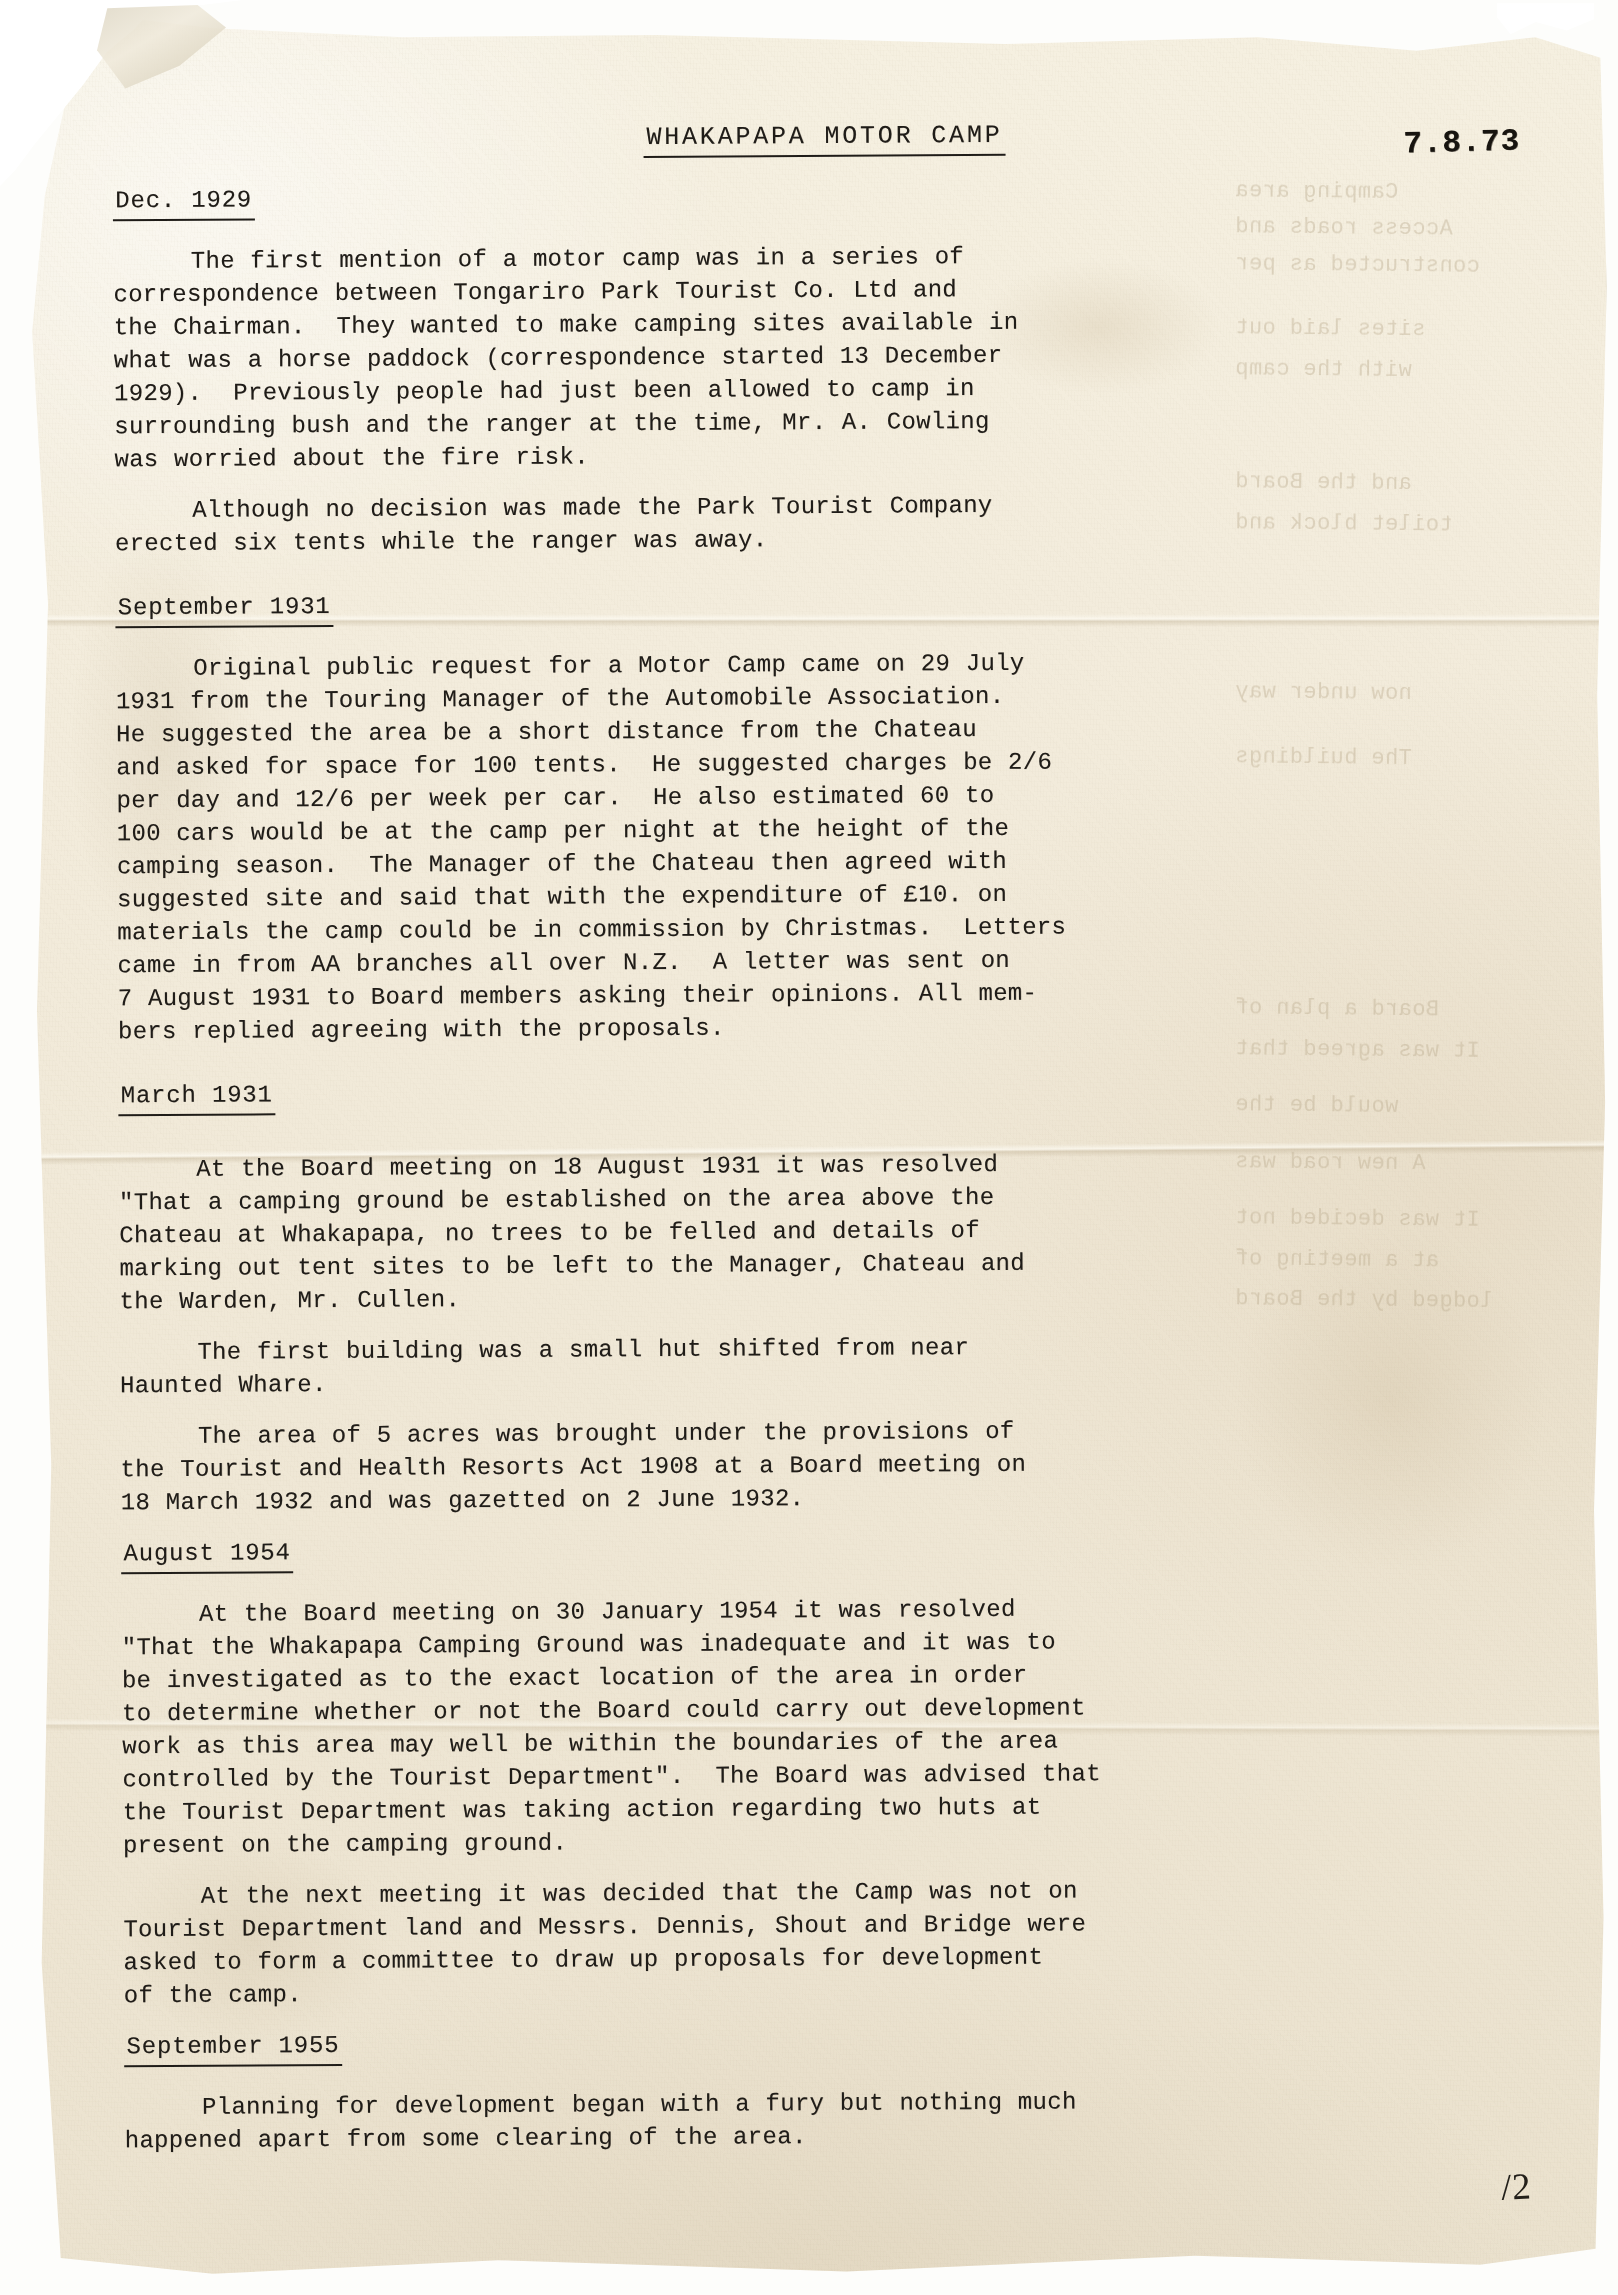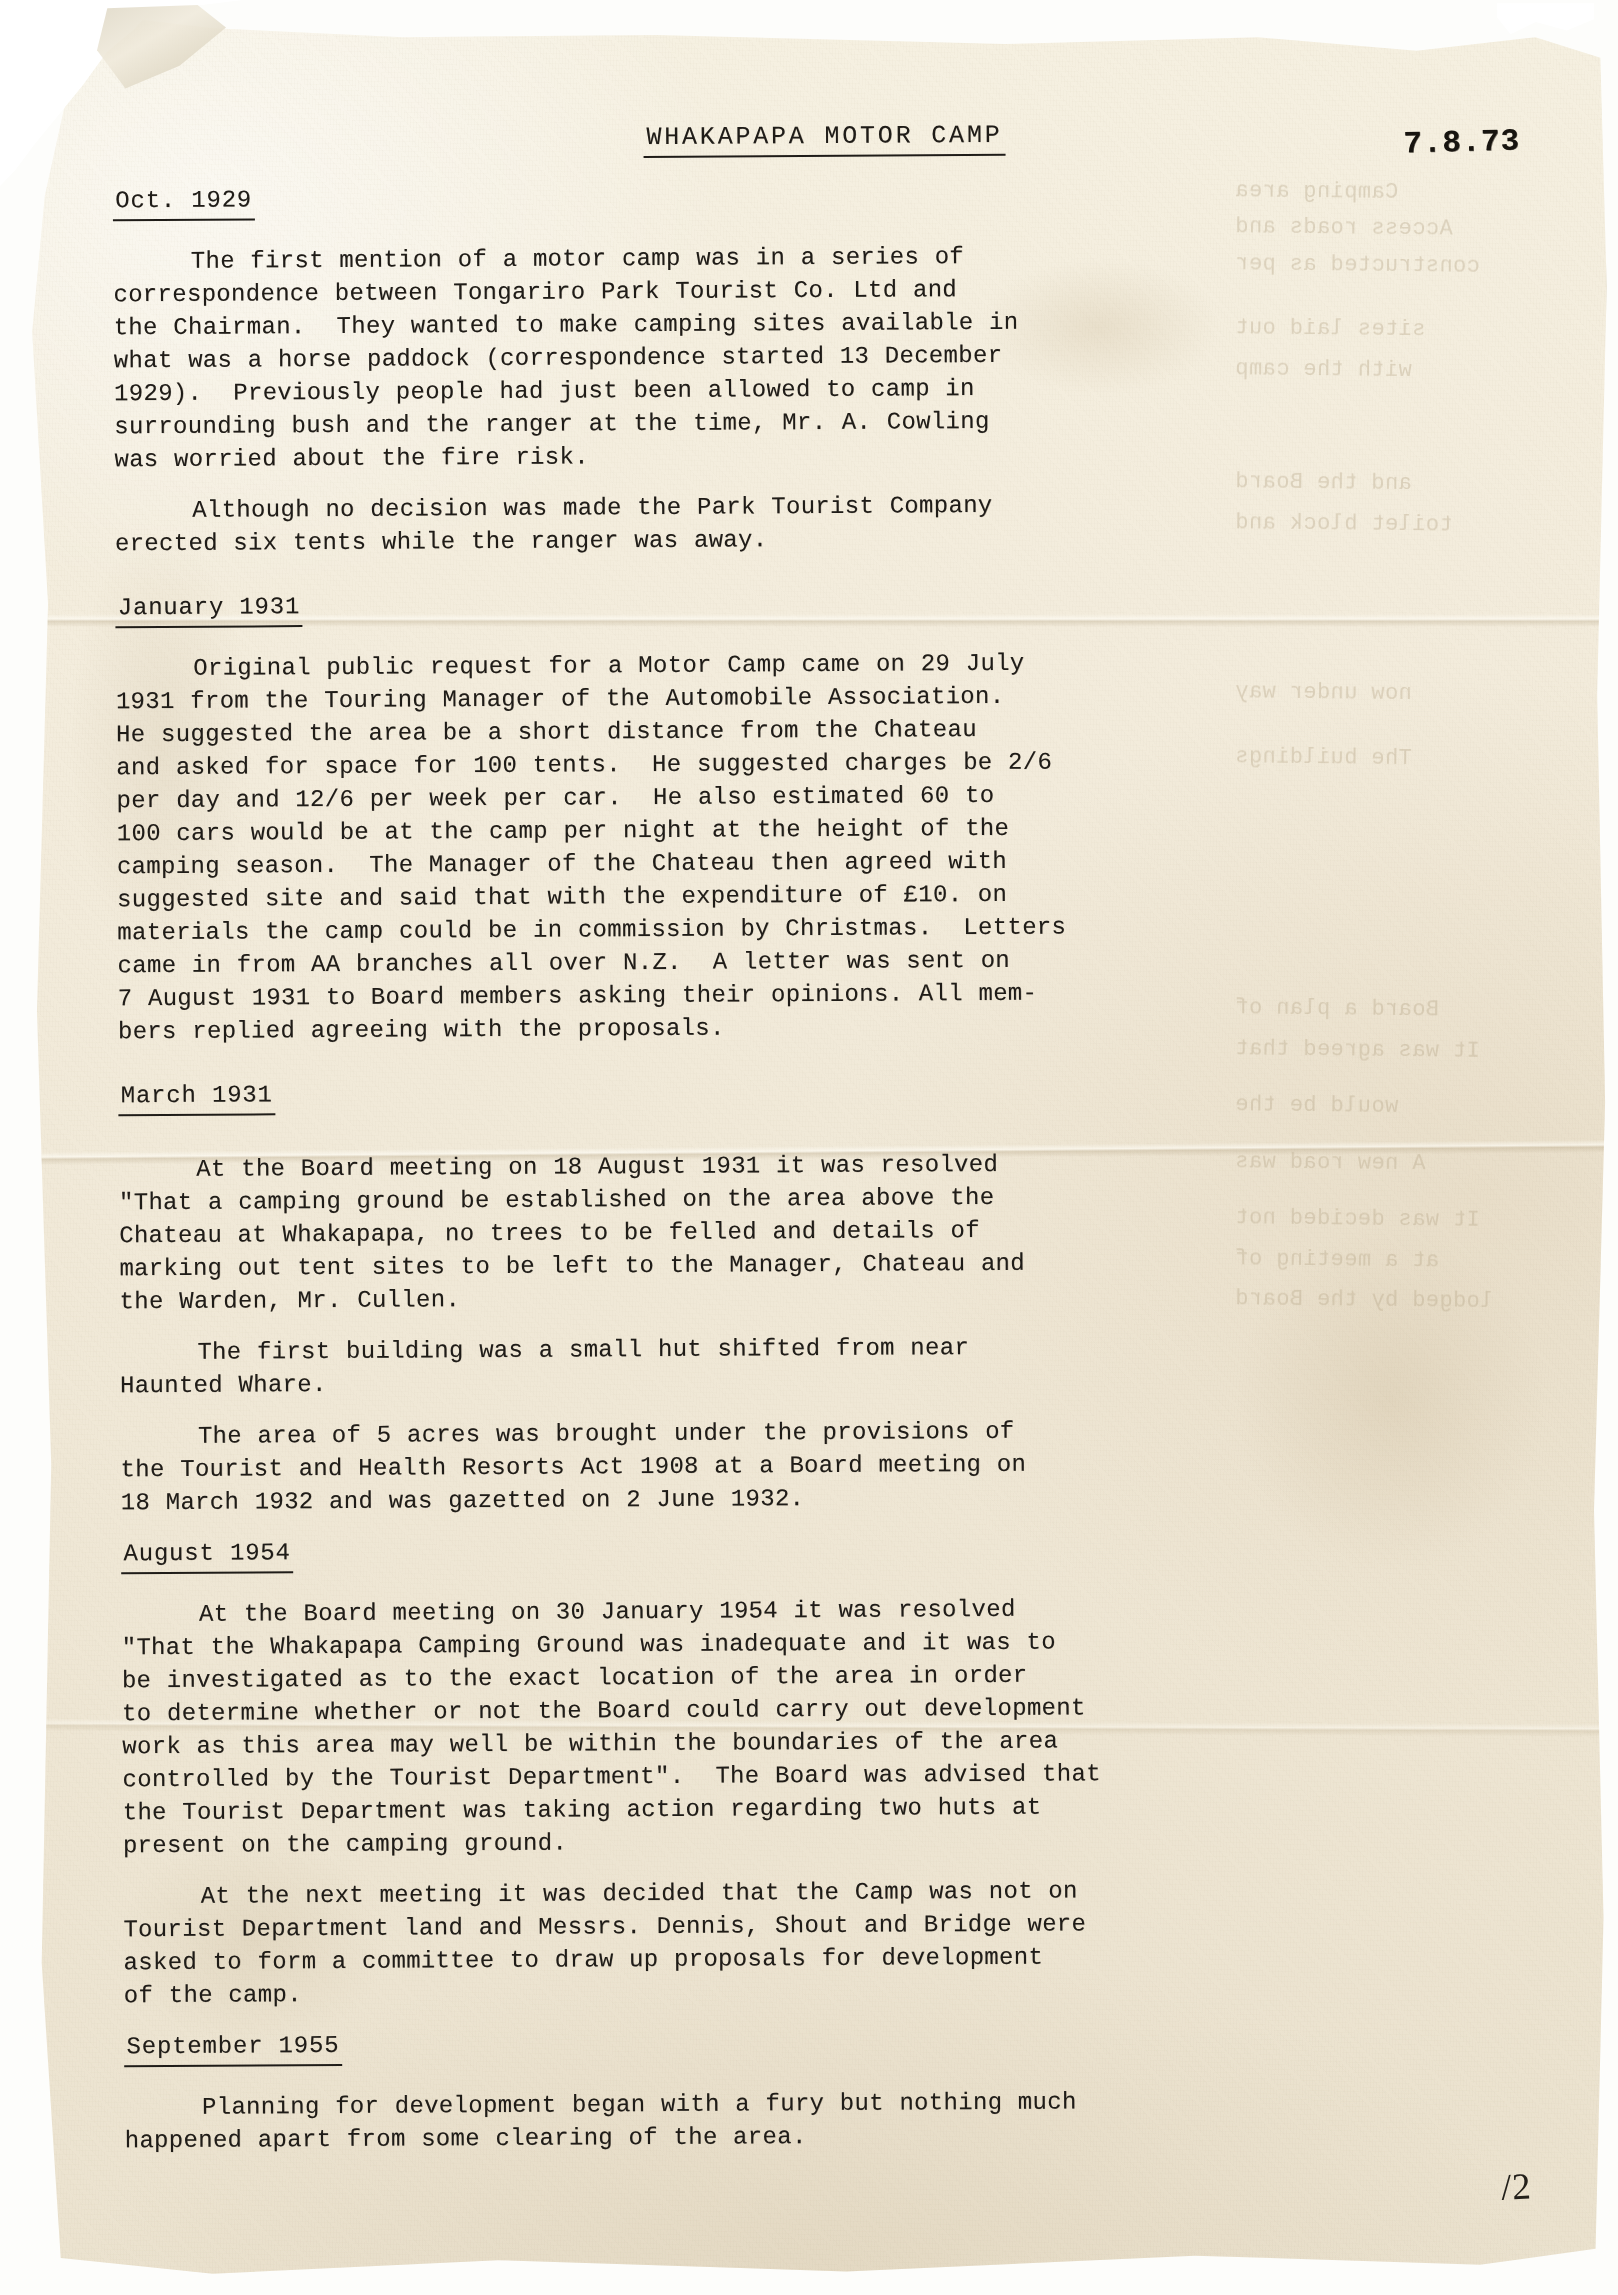--- a/index.html
+++ b/index.html
@@ -248,38 +248,38 @@
     <div class="title-row">
       <div class="title-center">
         <span class="title-wrap">WHAKAPAPA MOTOR CAMP</span>
       </div>
       <span class="datestamp">7.8.73</span>
     </div>
 
     <div class="gap-sm"></div>
 
     <div class="sec-head-row">
-      <span class="sec-head">Oct. 1929</span>
+      <span class="sec-head">Dec. 1929</span>
     </div>
     <div class="gap-sm"></div>
     <p class="para">     The first mention of a motor camp was in a series of
 correspondence between Tongariro Park Tourist Co. Ltd and
 the Chairman.  They wanted to make camping sites available in
 what was a horse paddock (correspondence started 13 December
 1929).  Previously people had just been allowed to camp in
 surrounding bush and the ranger at the time, Mr. A. Cowling
 was worried about the fire risk.</p>
     <div class="gap-sm"></div>
     <p class="para">     Although no decision was made the Park Tourist Company
 erected six tents while the ranger was away.</p>
 
     <div class="gap-md"></div>
 
     <div class="sec-head-row">
-      <span class="sec-head">January 1931</span>
+      <span class="sec-head">September 1931</span>
     </div>
     <div class="gap-sm"></div>
     <p class="para">     Original public request for a Motor Camp came on 29 July
 1931 from the Touring Manager of the Automobile Association.
 He suggested the area be a short distance from the Chateau
 and asked for space for 100 tents.  He suggested charges be 2/6
 per day and 12/6 per week per car.  He also estimated 60 to
 100 cars would be at the camp per night at the height of the
 camping season.  The Manager of the Chateau then agreed with
 suggested site and said that with the expenditure of £10. on

